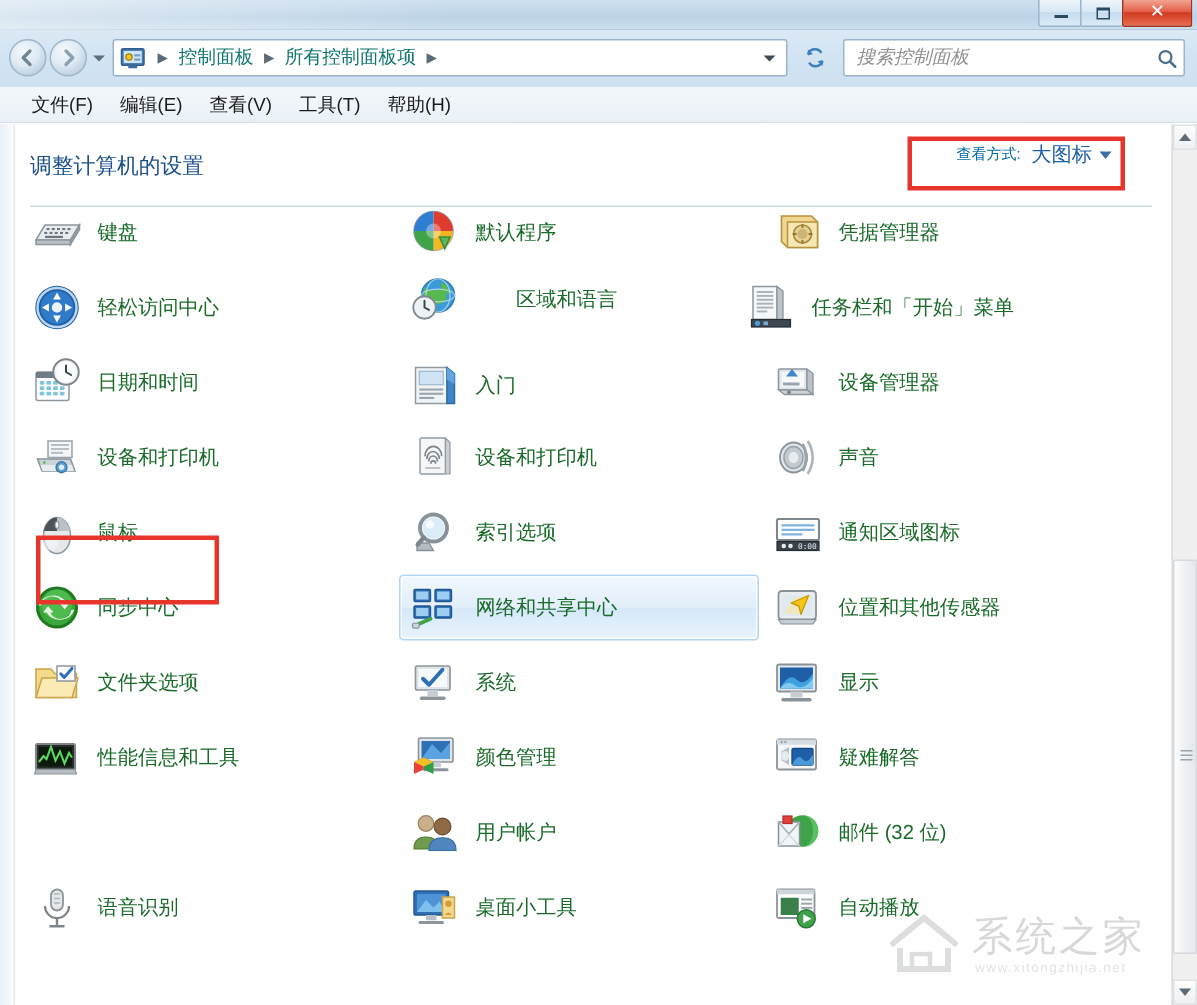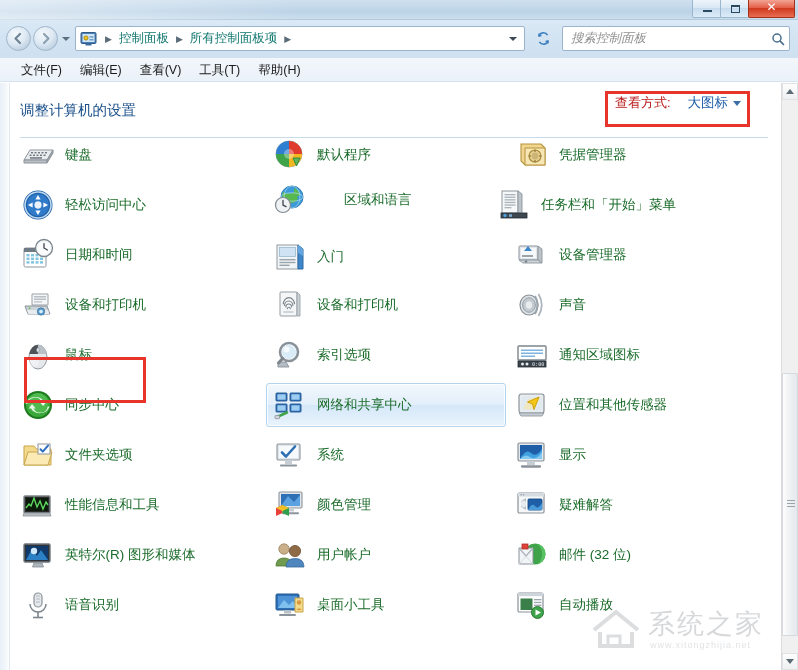--- a/index.html
+++ b/index.html
@@ -239,23 +239,23 @@
     font-size: 14.5px;
     color: #1a4f8a;
   }
   .viewby-wrap {
     position: absolute;
     right: 57px; top: 11px;
     display: flex;
     align-items: center;
   }
   .viewby-label {
-    color: #b91c1c;
-    font-size: 13px;
-    margin-right: 17px;
+    color: #0369a1;
+    font-size: 10px;
+    margin-right: 7px;
   }
   .viewby-value {
     color: #1e5fa8;
     font-size: 13.5px;
     margin-right: 5px;
   }
   .viewby-caret {
     width: 0; height: 0;
     border-left: 4px solid transparent;
     border-right: 4px solid transparent;
@@ -597,30 +597,20 @@
         </div>
         <div class="cp-item" style="left: 4px; top: 345px; width: 240px;">
           <div class="cp-icon"><svg viewBox="0 0 34 34" width="34" height="34">
       <rect x="3" y="8" width="26" height="17" rx="1" fill="#2b2b2b" stroke="#7d858b" stroke-width="1.4"></rect>
       <rect x="5" y="10" width="22" height="13" fill="#0b1a0b"></rect>
       <polyline points="5,20 8,16 10,18 13,10 16,19 19,13 22,21 25,14 27,17" fill="none" stroke="#5dd95d" stroke-width="1.4"></polyline>
       <path d="M3 25 L29 25 L30 28 L2 28 Z" fill="#b5bcc2" stroke="#8d959c" stroke-width="0.8"></path>
             </svg></div>
           <span class="cp-label">性能信息和工具</span>
         </div>
-        <div class="cp-item" style="left: 4px; top: 395px; width: 240px;">
-          <div class="cp-icon"><svg viewBox="0 0 34 34" width="34" height="34">
-      <rect x="3" y="6" width="26" height="18" rx="1.2" fill="#2d3338" stroke="#6f777e" stroke-width="1.4"></rect>
-      <rect x="5" y="8" width="22" height="14" fill="#0f3a6b"></rect>
-      <path d="M5 22 L11 11 L16 18 L20 12 L27 22 Z" fill="#2b7fc4"></path>
-      <ellipse cx="13" cy="13" rx="3.2" ry="3.2" fill="#cfe7fa"></ellipse>
-      <path d="M13 25 L21 25 L22.5 29 L11.5 29 Z" fill="#aeb6bd" stroke="#868f96" stroke-width="0.8"></path>
-            </svg></div>
-          <span class="cp-label">英特尔(R) 图形和媒体</span>
-        </div>
         <div class="cp-item" style="left: 4px; top: 445px; width: 240px;">
           <div class="cp-icon"><svg viewBox="0 0 34 34" width="34" height="34">
       <rect x="13" y="5" width="8" height="14" rx="4" fill="#e4e8eb" stroke="#8c949b" stroke-width="1.2"></rect>
       <path d="M15 8 h4 M15 11 h4 M15 14 h4" stroke="#aeb6bd" stroke-width="0.9"></path>
       <path d="M9 16 A8 8 0 0 0 25 16" fill="none" stroke="#7d858c" stroke-width="1.5"></path>
       <path d="M17 24 L17 29" stroke="#7d858c" stroke-width="1.6"></path>
       <path d="M12 29.5 L22 29.5" stroke="#7d858c" stroke-width="1.6"></path>
             </svg></div>
           <span class="cp-label">语音识别</span>
         </div>

